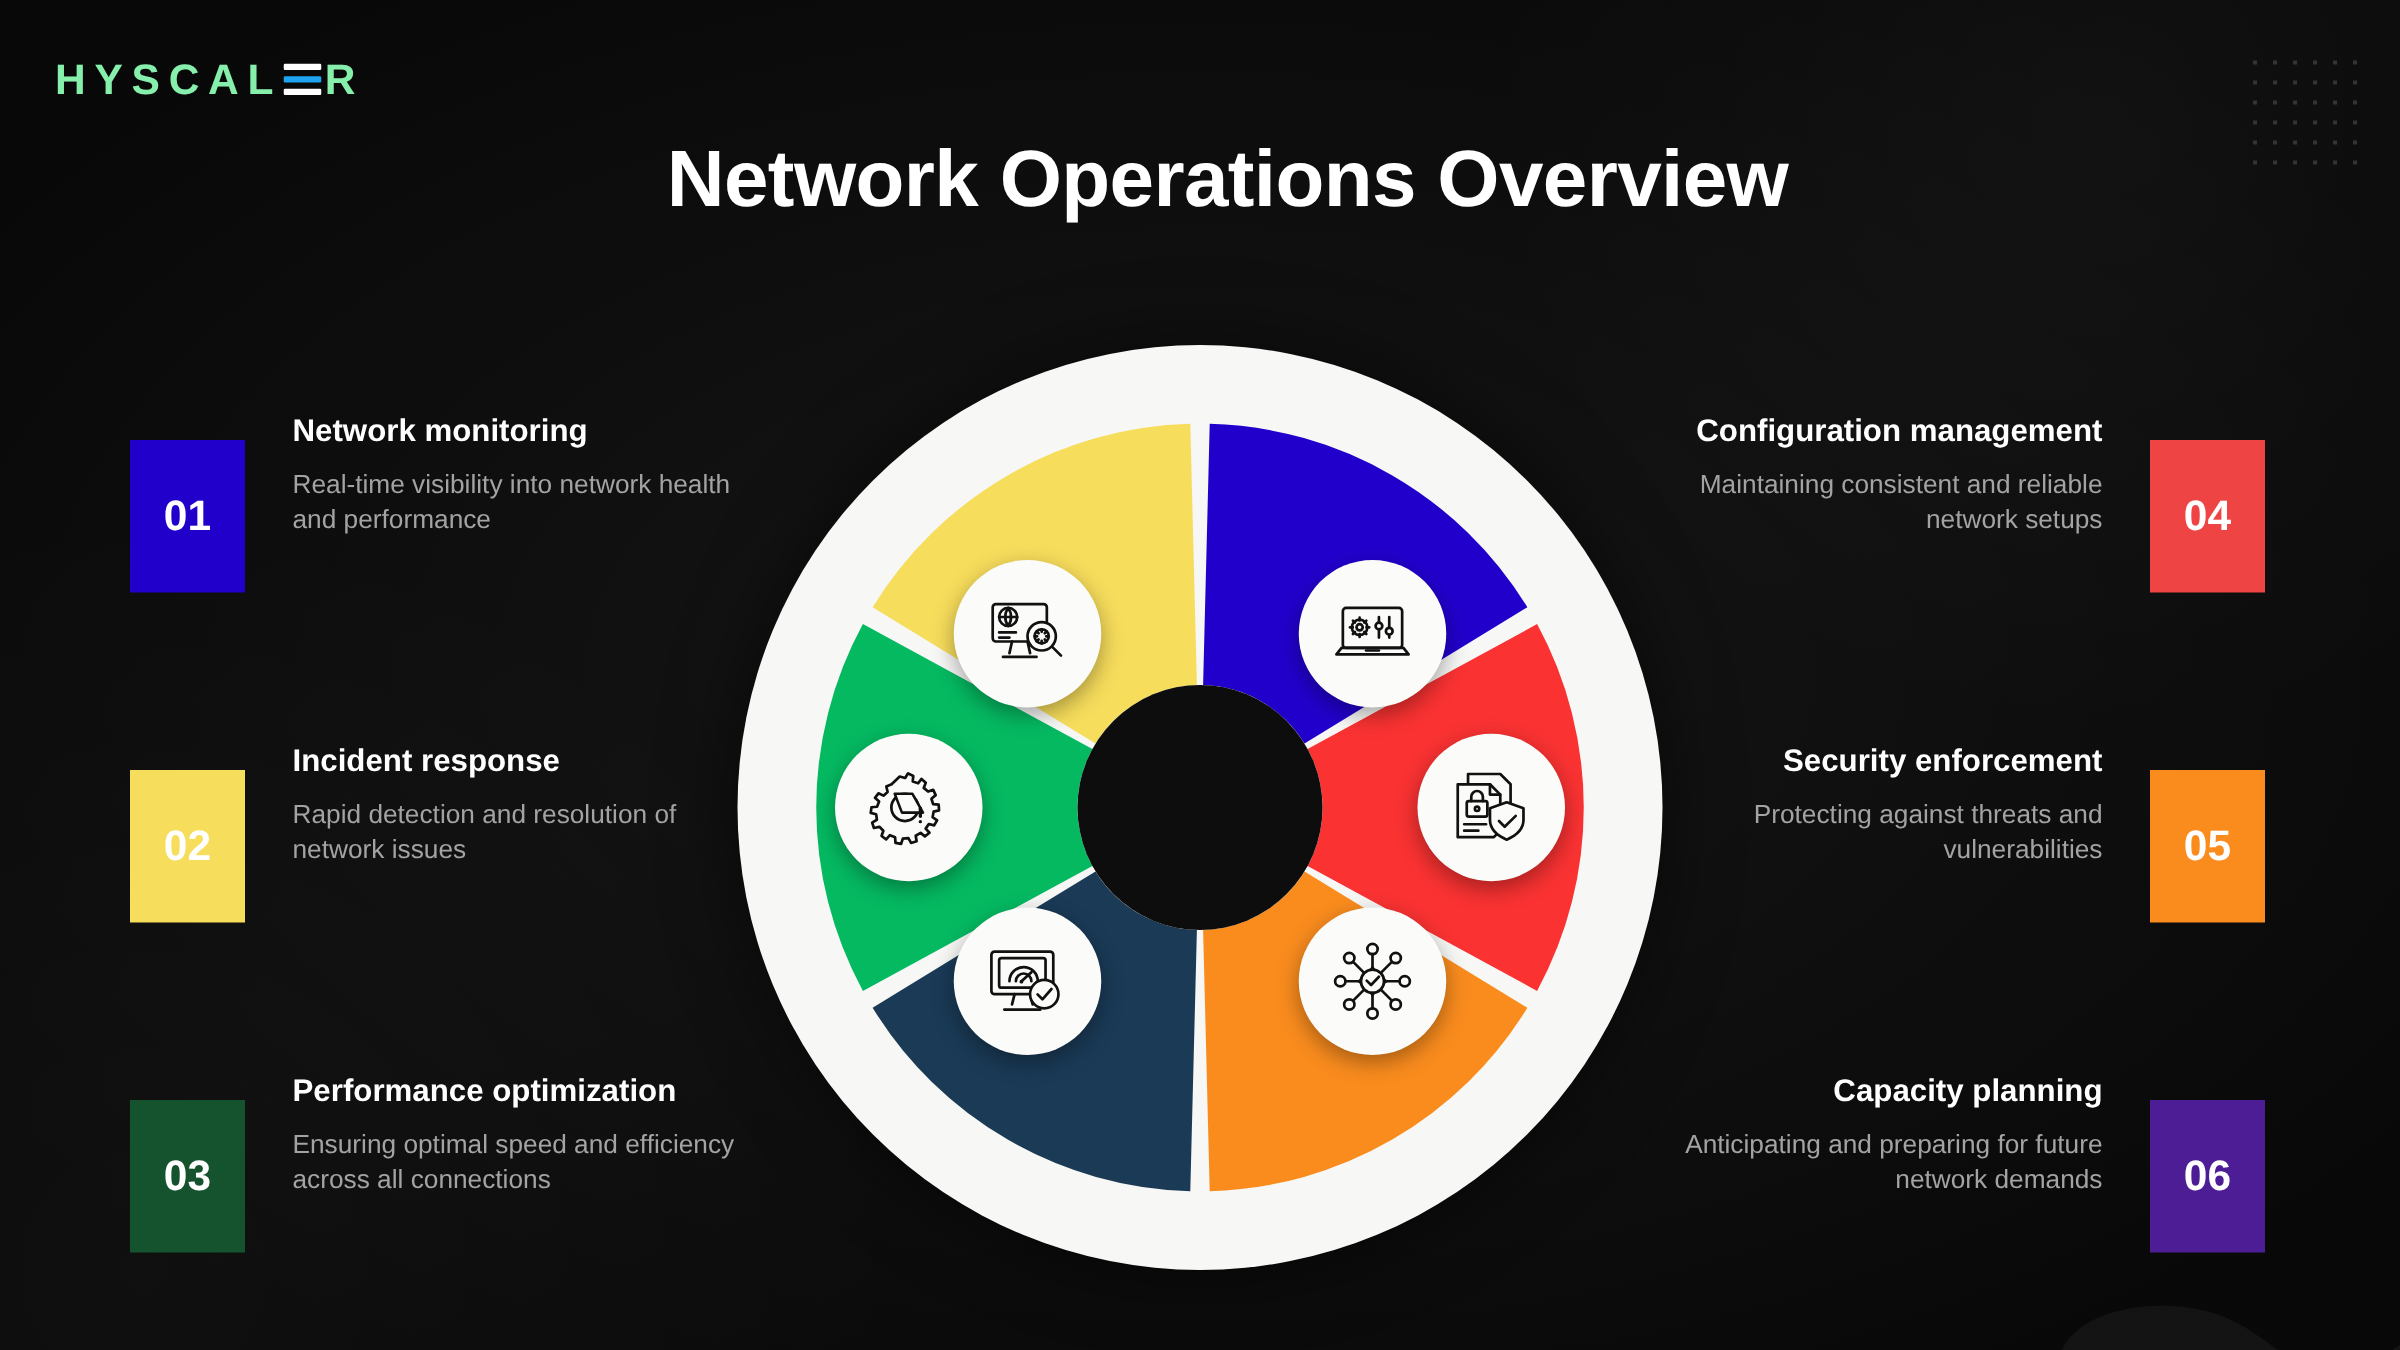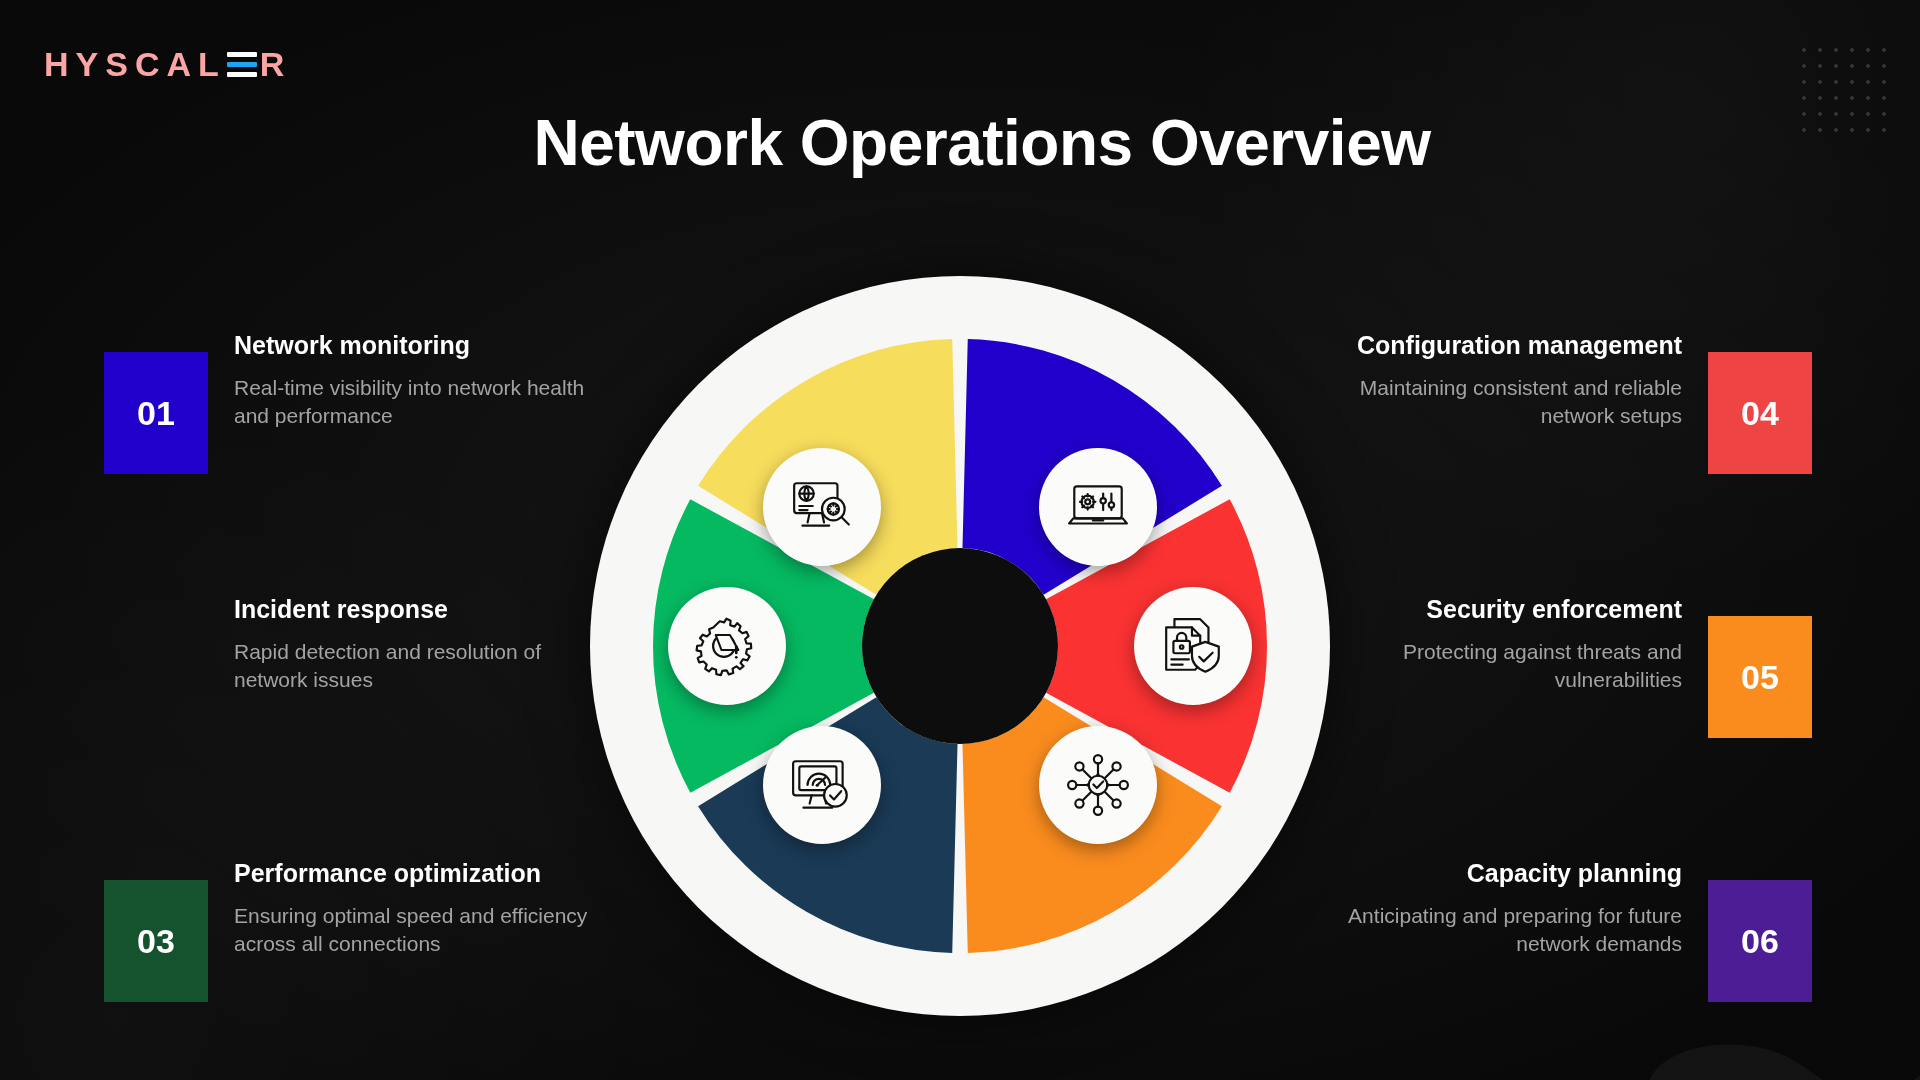--- a/index.html
+++ b/index.html
@@ -34,21 +34,21 @@
     pointer-events:none;
   }
 
   
   .logo {
     position:absolute; left:44px; top:42px;
     display:flex; align-items:center; height:44px;
   }
   .logo-text {
     font-size:34px; font-weight:bold; letter-spacing:7px;
-    color:#fca5a5; line-height:1; white-space:nowrap;
+    color:#86efac; line-height:1; white-space:nowrap;
   }
   .logo-e {
     position:relative; display:inline-block;
     width:30px; height:30px; vertical-align:-4px; margin:0 3px 0 1px;
   }
   .logo-e i { position:absolute; left:0; height:5px; border-radius:1px; display:block; }
   .logo-e i.b1 { top:2px;  width:30px; background:#ffffff; }
   .logo-e i.b2 { top:12px; width:30px; background:#1ea3f0; }
   .logo-e i.b3 { top:22px; width:30px; background:#ffffff; }
 
@@ -62,21 +62,21 @@
   
   .col { position:absolute; top:330px; width:520px; }
   .col-left  { left:104px; }
   .col-right { left:1292px; }
 
   .item { position:relative; height:168px; margin-bottom:96px; }
   .item:last-child { margin-bottom:0; }
 
   .num-box {
     position:absolute; top:22px;
-    width:104px; height:122px;
+    width:92px; height:122px;
     display:flex; align-items:center; justify-content:center;
     font-size:34px; font-weight:bold; color:#ffffff;
   }
   .col-left  .num-box { left:0; }
   .col-right .num-box { right:0; }
 
   .item-txt { position:absolute; top:0; width:372px; }
   .col-left  .item-txt { left:130px; text-align:left; }
   .col-right .item-txt { right:130px; text-align:right; }
 
@@ -138,20 +138,23 @@
     <div class="num-box" style="background:#2200cc">
       <span>01</span>
     </div>
     <div class="item-txt">
       <div class="item-title">Network monitoring</div>
       <div class="item-desc">Real-time visibility into network health and performance</div>
     </div>
   </div>
 
   <div class="item">
+    <div class="num-box" style="background:#f7dd5c">
+      <span>02</span>
+    </div>
     <div class="item-txt">
       <div class="item-title">Incident response</div>
       <div class="item-desc">Rapid detection and resolution of network issues</div>
     </div>
   </div>
 
   <div class="item">
     <div class="num-box" style="background:#14532d">
       <span>03</span>
     </div>

